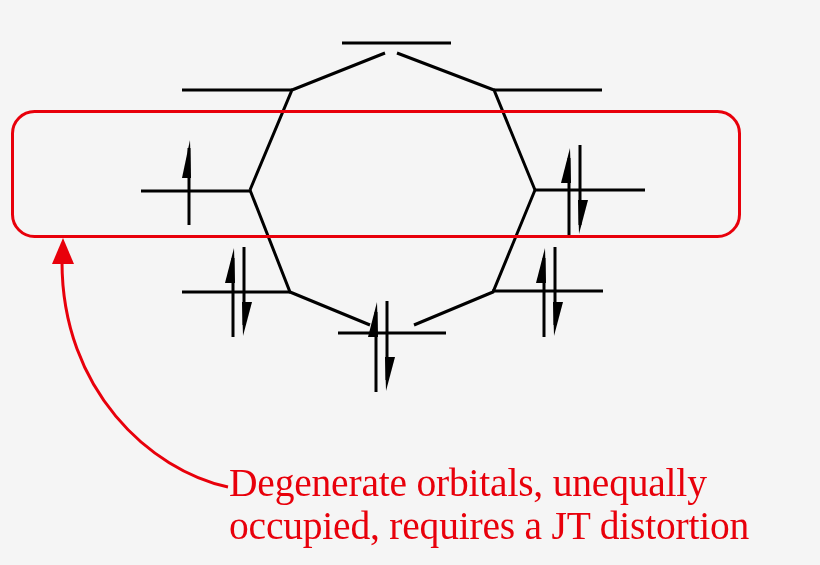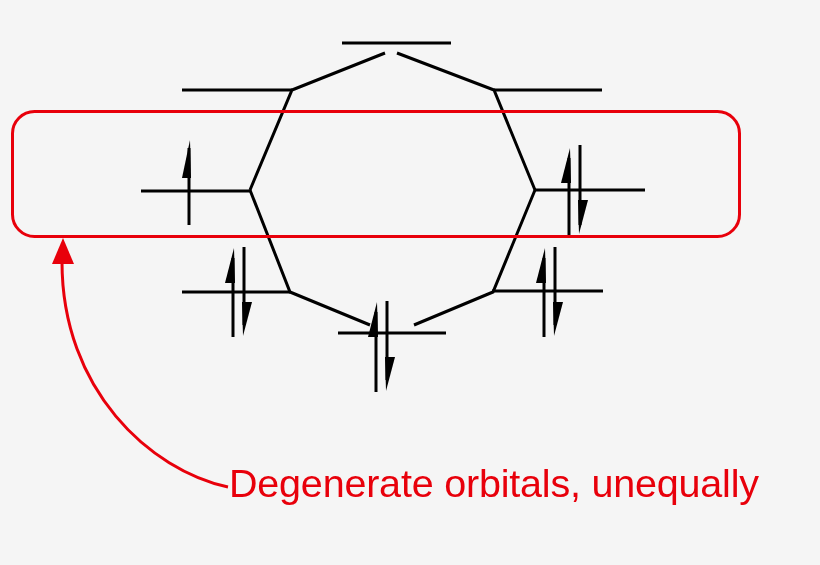--- a/index.html
+++ b/index.html
@@ -1,20 +1,20 @@
 <!DOCTYPE html>
 <html><head>
   <meta charset="utf-8">
   <style>
     html, body { margin: 0; padding: 0; }
     body { width: 820px; height: 565px; background: #f5f5f5; overflow: hidden; position: relative; }
     svg.diagram { position: absolute; left: 0; top: 0; }
     .caption {
       position: absolute; left: 229px; top: 462px;
-      font-family: Liberation Sans, sans-serif;
+      font-family: Liberation Serif, serif;
       font-size: 39.5px; line-height: 43px; color: #e8000b;
       white-space: nowrap; letter-spacing: -0.2px;
     }
     .caption div { display: block; }
   </style>
 </head>
 <body>
 
 <svg class="diagram" width="820" height="565" viewBox="0 0 820 565" xmlns="http://www.w3.org/2000/svg">
   <defs>
@@ -87,13 +87,14 @@
   <rect x="12.5" y="111.5" width="727" height="125" rx="22" ry="22" fill="none" stroke="#e8000b" stroke-width="3"></rect>
 
   <g>
     <path d="M228,487 C150,470 62,390 62,262" fill="none" stroke="#e8000b" stroke-width="3"></path>
     <polygon points="63,238 52,264 74,264" fill="#e8000b"></polygon>
   </g>
 </svg>
 
 <div class="caption">
   <div>Degenerate orbitals, unequally</div>
+  <div>occupied, requires a JT distortion</div>
 </div>
 
 </body></html>

